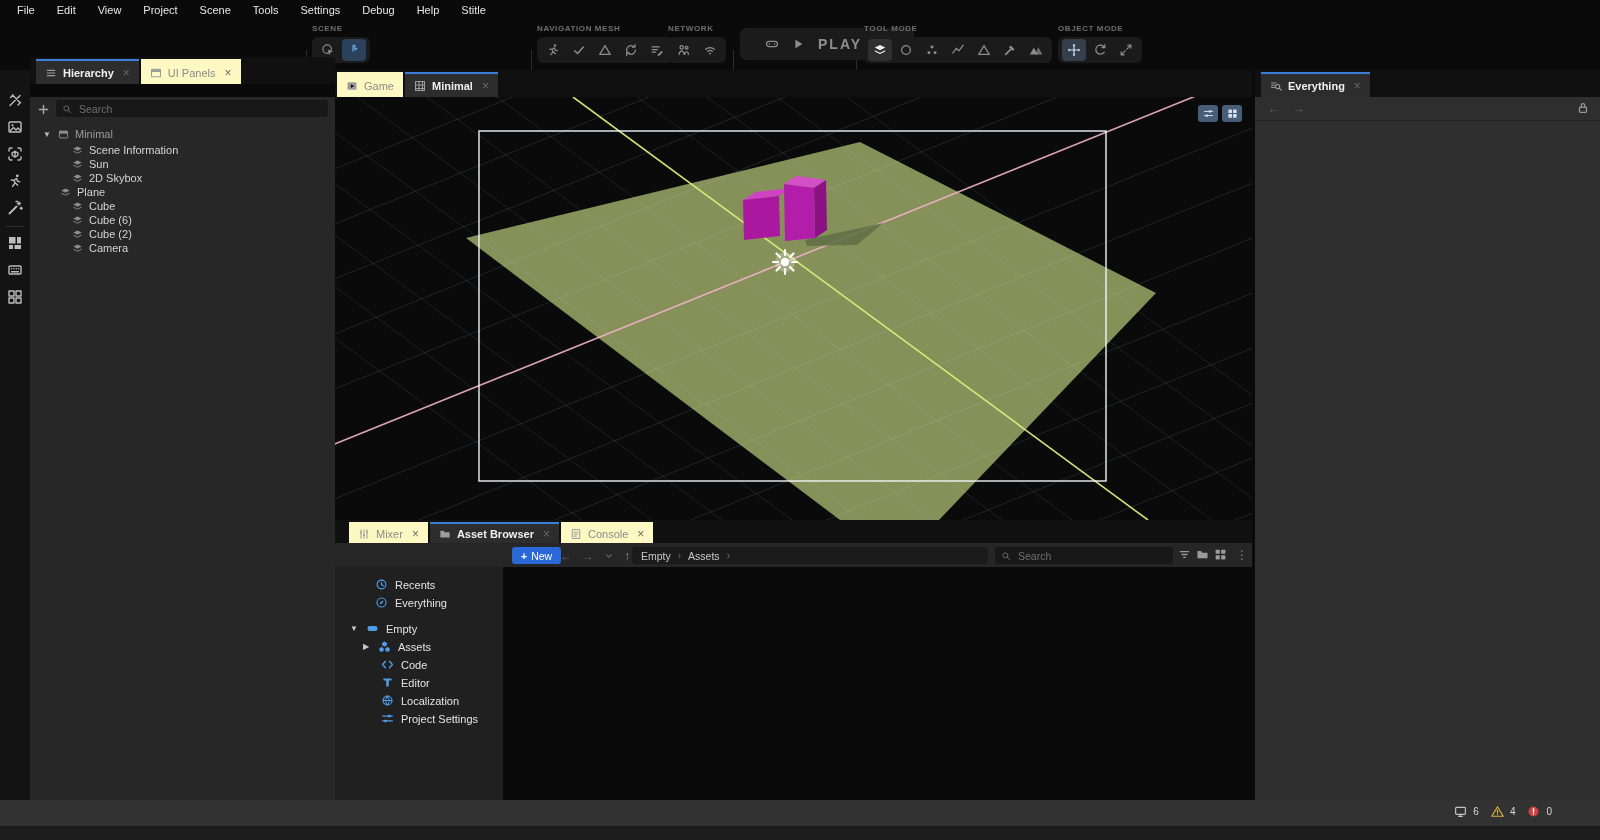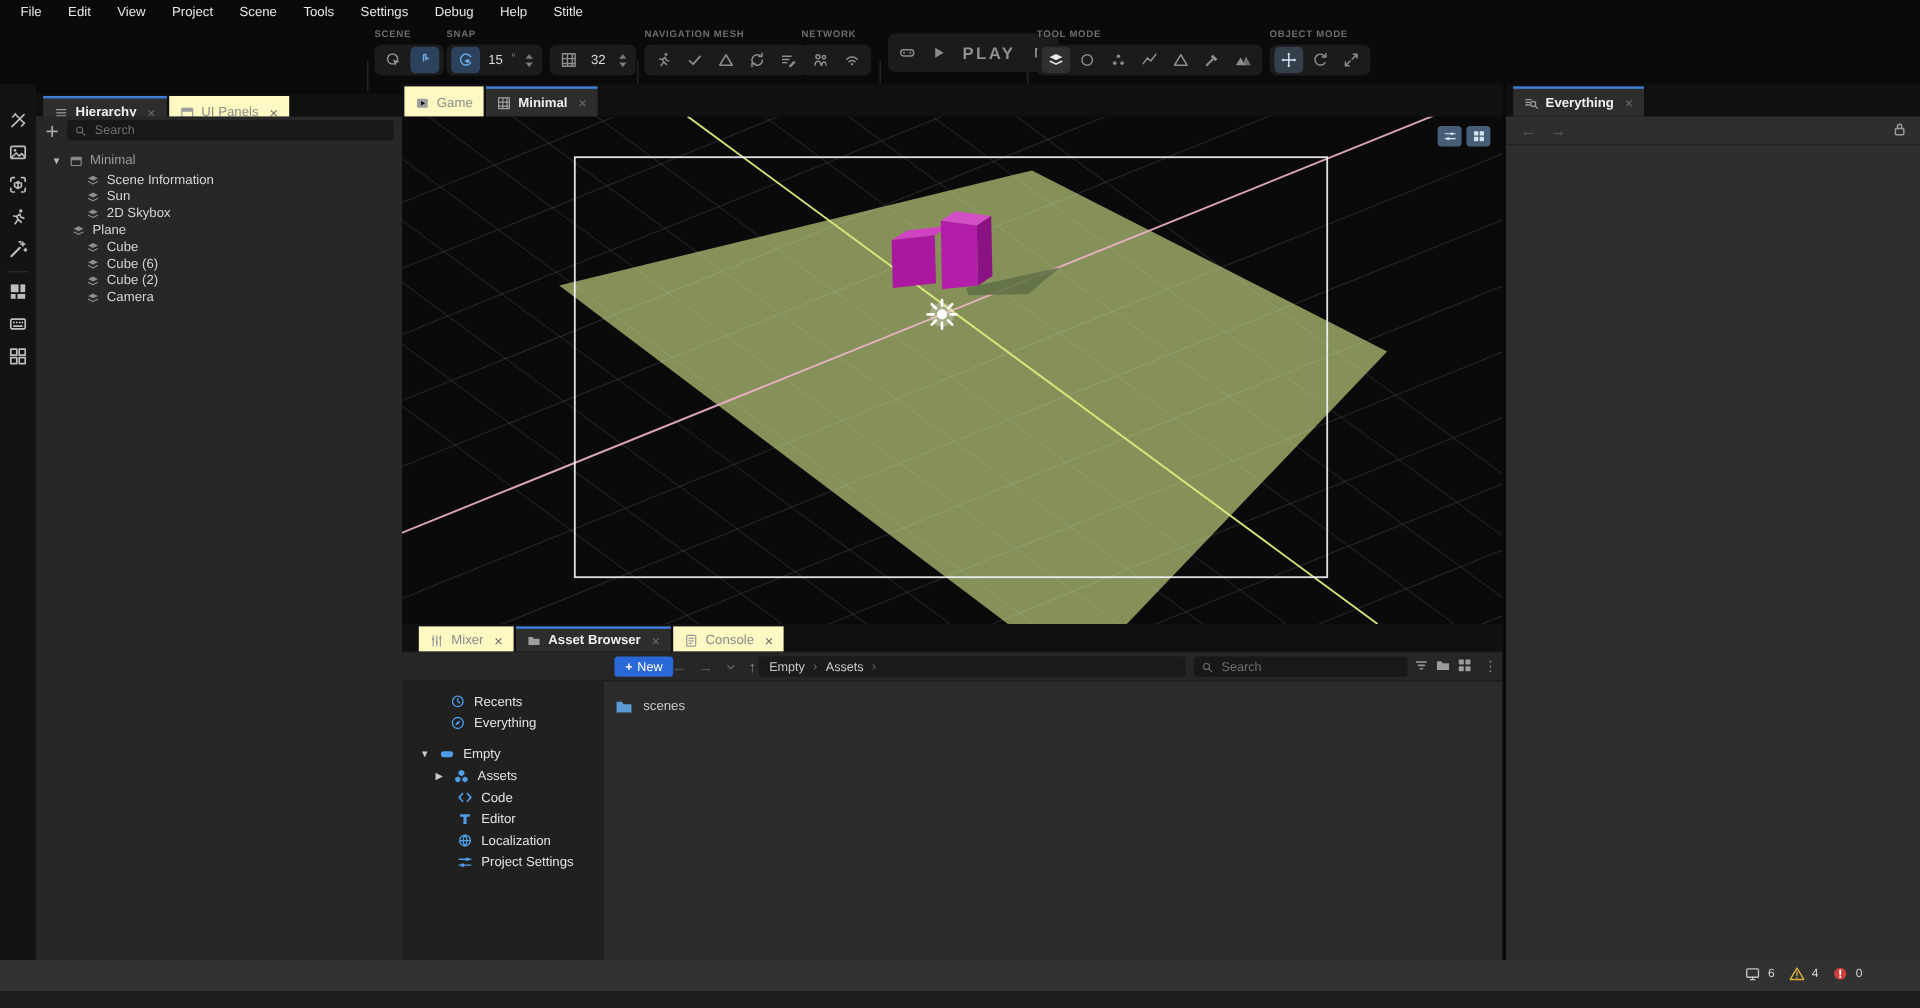--- a/index.html
+++ b/index.html
@@ -366,50 +366,20 @@
             </svg>
           </div>
         <div class="tbtn on-blue">
             <svg class="ic">
               <use href="#i-touch"></use>
             </svg>
           </div>
       </div>
     </div>
 
-    <div class="tsec" style="left:372px">
-      <div class="tlabel">SNAP</div>
-      <div style="display:flex;gap:6px">
-        <div class="tgroup">
-          <div class="tbtn on-blue">
-              <svg class="ic">
-                <use href="#i-rotsnap"></use>
-              </svg>
-            </div>
-          <span class="tval">15</span>
-          <span class="tunit">°</span>
-          <span class="spin">
-              <i class="u"></i>
-              <i class="d"></i>
-            </span>
-        </div>
-        <div class="tgroup">
-          <div class="tbtn">
-              <svg class="ic">
-                <use href="#i-grid3"></use>
-              </svg>
-            </div>
-          <span class="tval">32</span>
-          <span class="spin">
-              <i class="u"></i>
-              <i class="d"></i>
-            </span>
-        </div>
-      </div>
-    </div>
 
     <div class="tsec" style="left:537px">
       <div class="tlabel">NAVIGATION MESH</div>
       <div class="tgroup">
         <div class="tbtn">
             <svg class="ic">
               <use href="#i-run"></use>
             </svg>
           </div>
         <div class="tbtn">
@@ -445,21 +415,21 @@
           </div>
         <div class="tbtn">
             <svg class="ic">
               <use href="#i-wifi"></use>
             </svg>
           </div>
       </div>
     </div>
 
     <div class="tsec" style="left:740px;top:8px">
-      <div class="tgroup" style="height:32px;padding:4px 4px">
+      <div class="tgroup" style="height:32px;padding:4px 20px">
         <div class="tbtn">
             <svg class="ic">
               <use href="#i-pad"></use>
             </svg>
           </div>
         <div class="tbtn">
             <svg class="ic">
               <use href="#i-play"></use>
             </svg>
           </div>
@@ -572,21 +542,21 @@
           <use href="#i-kbd"></use>
         </svg>
       </div>
     <div class="lsic" style="top:219px">
         <svg class="ic">
           <use href="#i-apps"></use>
         </svg>
       </div>
   </div>
 
-  <div class="a tabbar" style="left:30px;top:78px;width:305px;height:27px;padding-left:6px">
+  <div class="a tabbar" style="left:30px;top:57px;width:305px;height:27px;padding-left:6px">
     <div class="tab active">
       <svg class="ic">
           <use href="#i-list"></use>
         </svg>
       <span>Hierarchy</span>
       <span class="x">×</span>
     </div>
     <div class="tab">
       <svg class="ic">
           <use href="#i-window"></use>
@@ -872,28 +842,20 @@
       <span>Localization</span>
     </div>
     <div class="arow" style="left:46px;top:144px">
       <svg class="ic">
           <use href="#i-hsliders"></use>
         </svg>
       <span>Project Settings</span>
     </div>
   </div>
 
-  <div class="a ab-main">
-    <div class="folderitem">
-      <svg class="ic">
-          <use href="#i-folder"></use>
-        </svg>
-      <span>scenes</span>
-    </div>
-  </div>
 
   <div class="a tabbar" style="left:1255px;top:70px;width:345px;height:27px;padding-left:6px">
     <div class="tab active">
       <svg class="ic">
           <use href="#i-inspect"></use>
         </svg>
       <span>Everything</span>
       <span class="x">×</span>
     </div>
   </div>

